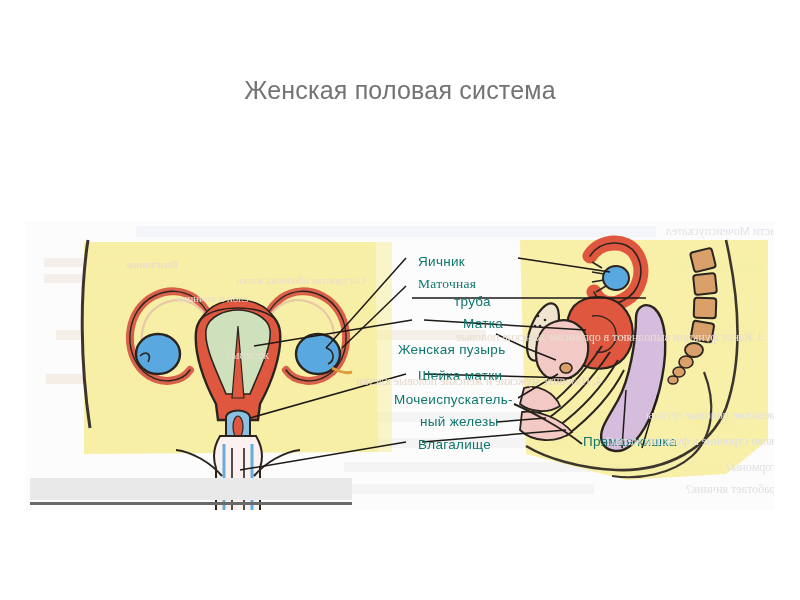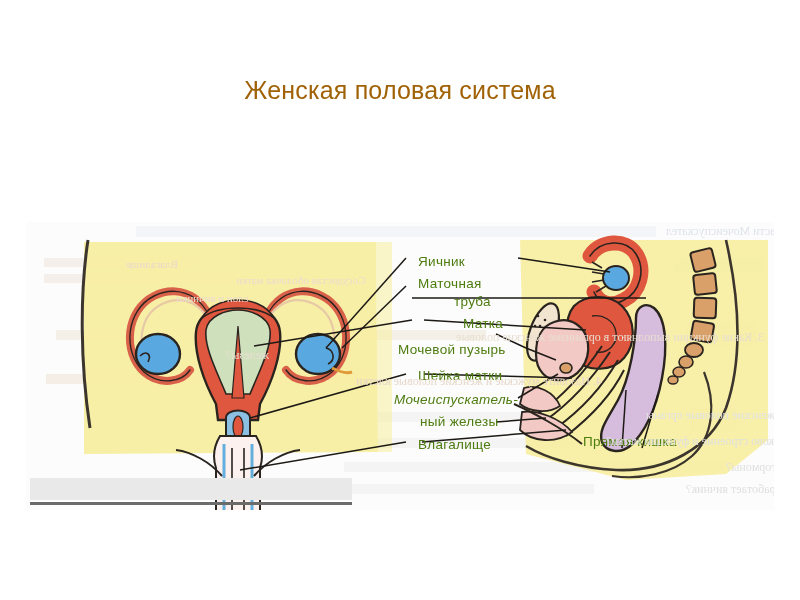--- a/index.html
+++ b/index.html
@@ -13,39 +13,39 @@
   #slide{
     position:absolute;left:0;top:0;width:800px;height:600px;
     background:#ffffff;
   }
   
   #title{
     position:absolute;
     left:0;top:76px;width:800px;
     text-align:center;
     font-size:25px;
-    color:#a16207;
+    color:#737373;
     letter-spacing:.2px;
     white-space:nowrap;
     font-family:"Liberation Sans", sans-serif;
   }
   
   #figure{
     position:absolute;
     left:26px;top:222px;
     width:748px;height:288px;
     background:#ffffff;
     overflow:hidden;
   }
   #figure svg{display:block;}
   .lbl{
     position:absolute;
     font-family:"Liberation Sans", sans-serif;
     font-size:13.5px;
-    color:#4d7c0f;
+    color:#0f766e;
     white-space:nowrap;
     letter-spacing:.3px;
   }
   .ghost{
     position:absolute;
     white-space:nowrap;
     font-family:"Liberation Serif", serif;
     transform:scaleX(-1);
     user-select:none;
     pointer-events:none;
@@ -229,26 +229,26 @@
           <path d="M616 226 L632 172"></path>
         </g>
 
         <rect x="4" y="256" width="322" height="22" fill="#e9e9e9"></rect>
         <rect x="4" y="280" width="322" height="3" fill="#6a6a6a"></rect>
 
       </g>
     </svg>
 
     <div class="lbl" style="left:392px;top:32px;">Яичник</div>
-    <div class="lbl" style="left:392px;top:54px;">Маточная</div>
+    <div class="lbl" style="left:392px;top:54px;font-family:Liberation Serif, serif;">Маточная</div>
     <div class="lbl" style="left:404px;top:72px;margin-left:24px;">труба</div>
     <div class="lbl" style="left:392px;top:94px;margin-left:45px;">Матка</div>
-    <div class="lbl" style="left:372px;top:120px;">Мочевой пузырь</div>
+    <div class="lbl" style="left:372px;top:120px;">Женская пузырь</div>
     <div class="lbl" style="left:392px;top:146px;">Шейка матки</div>
-    <div class="lbl" style="left:368px;top:170px;font-style:italic;">Мочеиспускатель-</div>
+    <div class="lbl" style="left:368px;top:170px;">Мочеиспускатель-</div>
     <div class="lbl" style="left:394px;top:192px;">ный железы</div>
     <div class="lbl" style="left:392px;top:215px;">Влагалище</div>
     <div class="lbl" style="left:557px;top:212px;">Прямая кишка</div>
 
     <div class="ghost" style="left:640px;top:2px;font-size:12px;color:#dfe3ea;">наружный орган. В той части  Мочеиспускател</div>
     <div class="ghost" style="left:100px;top:36px;font-size:11px;color:#ead9cc;">Влагалище</div>
     <div class="ghost" style="left:210px;top:52px;font-size:11px;color:#ebdccf;">Сосудистая оболочка матки</div>
     <div class="ghost" style="left:150px;top:70px;font-size:11px;color:#ebdccf;">слои и яичники</div>
     <div class="ghost" style="left:430px;top:108px;font-size:12px;color:#e8ded0;">3. Какие функции выполняют в организме женские половые</div>
     <div class="ghost" style="left:200px;top:126px;font-size:12px;color:#e8ded0;">железы?</div>

